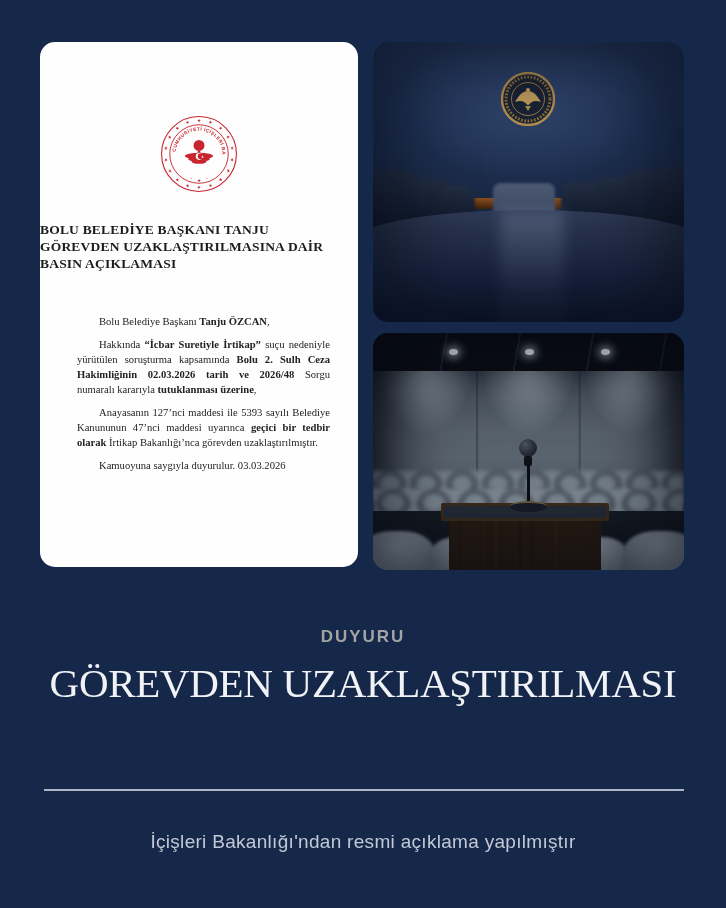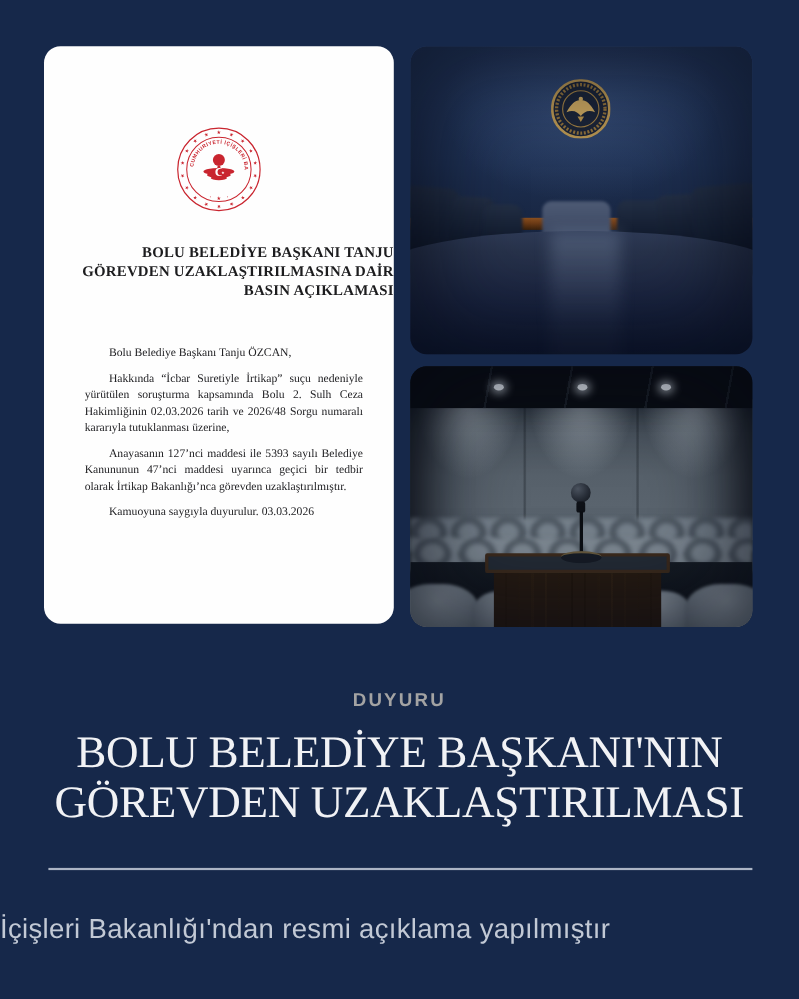--- a/index.html
+++ b/index.html
@@ -13,33 +13,33 @@
 
   
   .doc-card {
     position:absolute; left:40px; top:42px; width:318px; height:525px;
     background:#fefefe; border-radius:15px;
     overflow:hidden;
   }
   .emblem-wrap { position:absolute; left:50%; top:73px; width:78px; height:78px; transform:translateX(-50%); }
   .doc-title {
     position:absolute; left:0; right:0; top:179px;
-    text-align:right;
+    text-align:left;
     font-family:"Liberation Serif", serif;
     font-weight:bold; font-size:13.5px; line-height:17px;
     color:#1c1c1e; letter-spacing:0.2px;
   }
   .doc-body {
     position:absolute; left:37px; right:28px; top:272px;
     font-family:"Liberation Serif", serif;
     font-size:10.6px; line-height:15px; color:#222225;
     text-align:justify;
   }
   .doc-body p { margin:0 0 8px 0; text-indent:22px; }
-  .doc-body b { font-weight:normal; }
+  .doc-body b { font-weight:bold; }
 
   
   .photo {
     position:absolute; left:373px; width:311px;
     border-radius:15px; overflow:hidden;
   }
   .photo-top { top:42px; height:280px; background:linear-gradient(180deg,#24385e 0%,#1e3052 38%,#182642 58%,#101b32 100%); }
   .photo-bottom { top:333px; height:237px; background:#10151d; }
   .vignette { position:absolute; inset:0; box-shadow:inset 0 0 70px 26px rgba(3,8,18,0.55); border-radius:15px; pointer-events:none; z-index:9; }
 
@@ -111,22 +111,22 @@
     background:#161c26; border-top:2px solid rgba(170,140,80,0.55); }
 
   
   .kicker { position:absolute; left:0; right:0; top:627px; text-align:center;
     font-size:17px; font-weight:bold; letter-spacing:2px; color:#a3a3a3; }
   .main-title { position:absolute; left:0; right:0; top:660px; text-align:center;
     font-family:"Liberation Serif", serif; font-weight:normal;
     font-size:41px; line-height:46px; color:#f1f2f5; letter-spacing:-0.3px; }
   .divider { position:absolute; left:44px; top:789px; width:640px; height:2px;
     background:#c7ceda; opacity:0.85; }
-  .subtitle { position:absolute; left:0; right:0; top:831px; text-align:left;
-    font-size:25px; color:#c2c9d5; letter-spacing:0.3px; }
+  .subtitle { position:absolute; left:0; right:0; top:831px; text-align:center;
+    font-size:19px; color:#c2c9d5; letter-spacing:0.3px; }
 </style>
 </head>
 <body>
 
 <div class="poster">
 
   <div class="doc-card">
 
     <div class="emblem-wrap">
       <svg viewBox="-50 -50 100 100" width="78" height="78">
@@ -230,20 +230,19 @@
       <div class="mic-neck"></div>
       <div class="mic-pole"></div>
       <div class="mic-base"></div>
     </div>
     <div class="vignette"></div>
   </div>
 
   <div class="kicker">DUYURU</div>
 
   <div class="main-title">
-    <div>BOLU BELEDİYE BAŞKANI'NIN</div>
     <div>GÖREVDEN UZAKLAŞTIRILMASI</div>
   </div>
 
   <div class="divider"></div>
 
   <div class="subtitle">İçişleri Bakanlığı'ndan resmi açıklama yapılmıştır</div>
 </div>
 
 </body></html>

